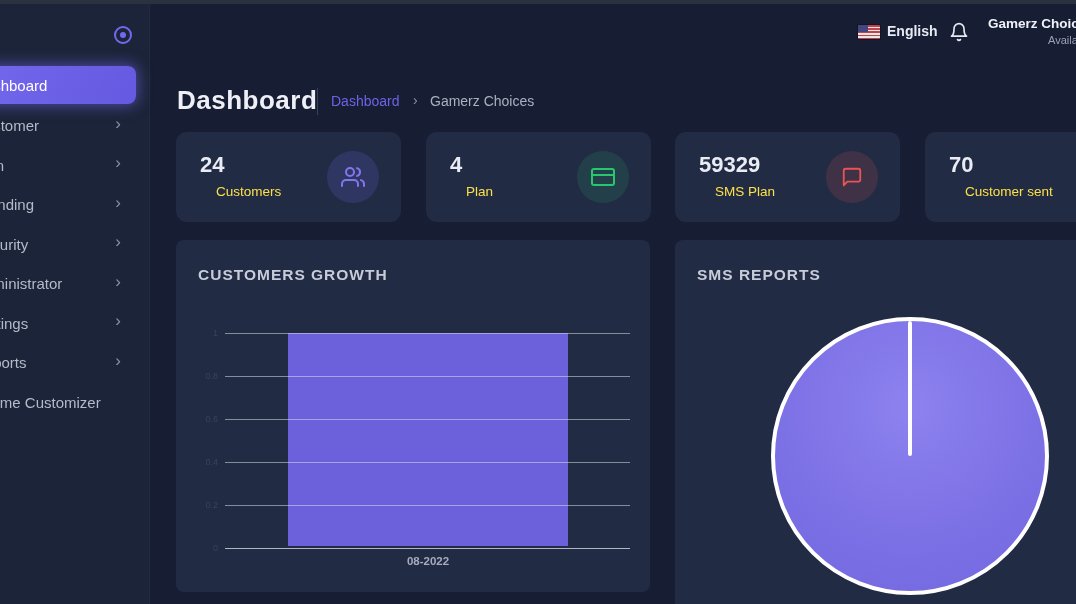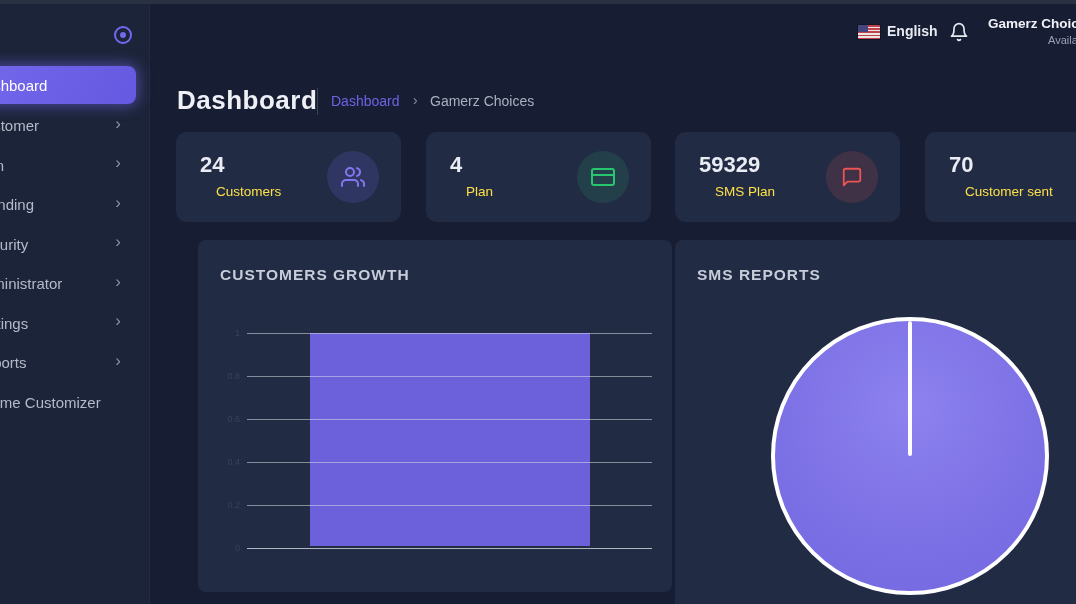--- a/index.html
+++ b/index.html
@@ -58,21 +58,21 @@
   
   .stat-card { position:absolute; top:132px; width:225px; height:90px; background:#222b44;
     border-radius:11px; }
   .stat-card .num { position:absolute; top:20px; left:24px; font-size:22px; font-weight:700; color:#e9ecf3; }
   .stat-card .lbl { position:absolute; top:52px; left:24px; font-size:13.5px; color:#fde047;margin-left:16px; }
   .icon-bubble { position:absolute; top:19px; right:22px; width:52px; height:52px; border-radius:50%;
     display:flex; align-items:center; justify-content:center; }
 
   
   .panel { position:absolute; background:#222b44; border-radius:8px; }
-  .panel-growth { top:240px; left:176px; width:474px; height:352px;margin-left:22px; }
+  .panel-growth { top:240px; left:176px; width:474px; height:352px; }
   .panel-sms { top:240px; left:675px; width:475px; height:380px; }
   .panel-title { position:absolute; top:26px; left:22px; font-size:15.5px; font-weight:700;
     color:#c6ccd9; letter-spacing:1px; }
 
   
   .gridline { position:absolute; left:49px; width:405px; height:1px;
     background:rgba(215,220,230,0.55); z-index:3; }
   .gridline.axis { background:rgba(225,230,238,0.75); }
   .ytick { position:absolute; width:38px; left:4px; text-align:right; font-size:9px;
     color:#39415c; transform:translateY(-50%); z-index:1; }
@@ -209,20 +209,21 @@
 
   <div class="bar"></div>
 
   <div class="gridline" style="top:93px;"></div>
   <div class="gridline" style="top:136px;"></div>
   <div class="gridline" style="top:179px;"></div>
   <div class="gridline" style="top:222px;"></div>
   <div class="gridline" style="top:265px;"></div>
   <div class="gridline axis" style="top:308px;"></div>
 
+  <div class="xtick">08-2022</div>
 </section>
 
 <section class="panel panel-sms">
   <div class="panel-title">SMS REPORTS</div>
   <div class="pie">
     <div class="pie-divider"></div>
   </div>
 </section>
 
 </body></html>

